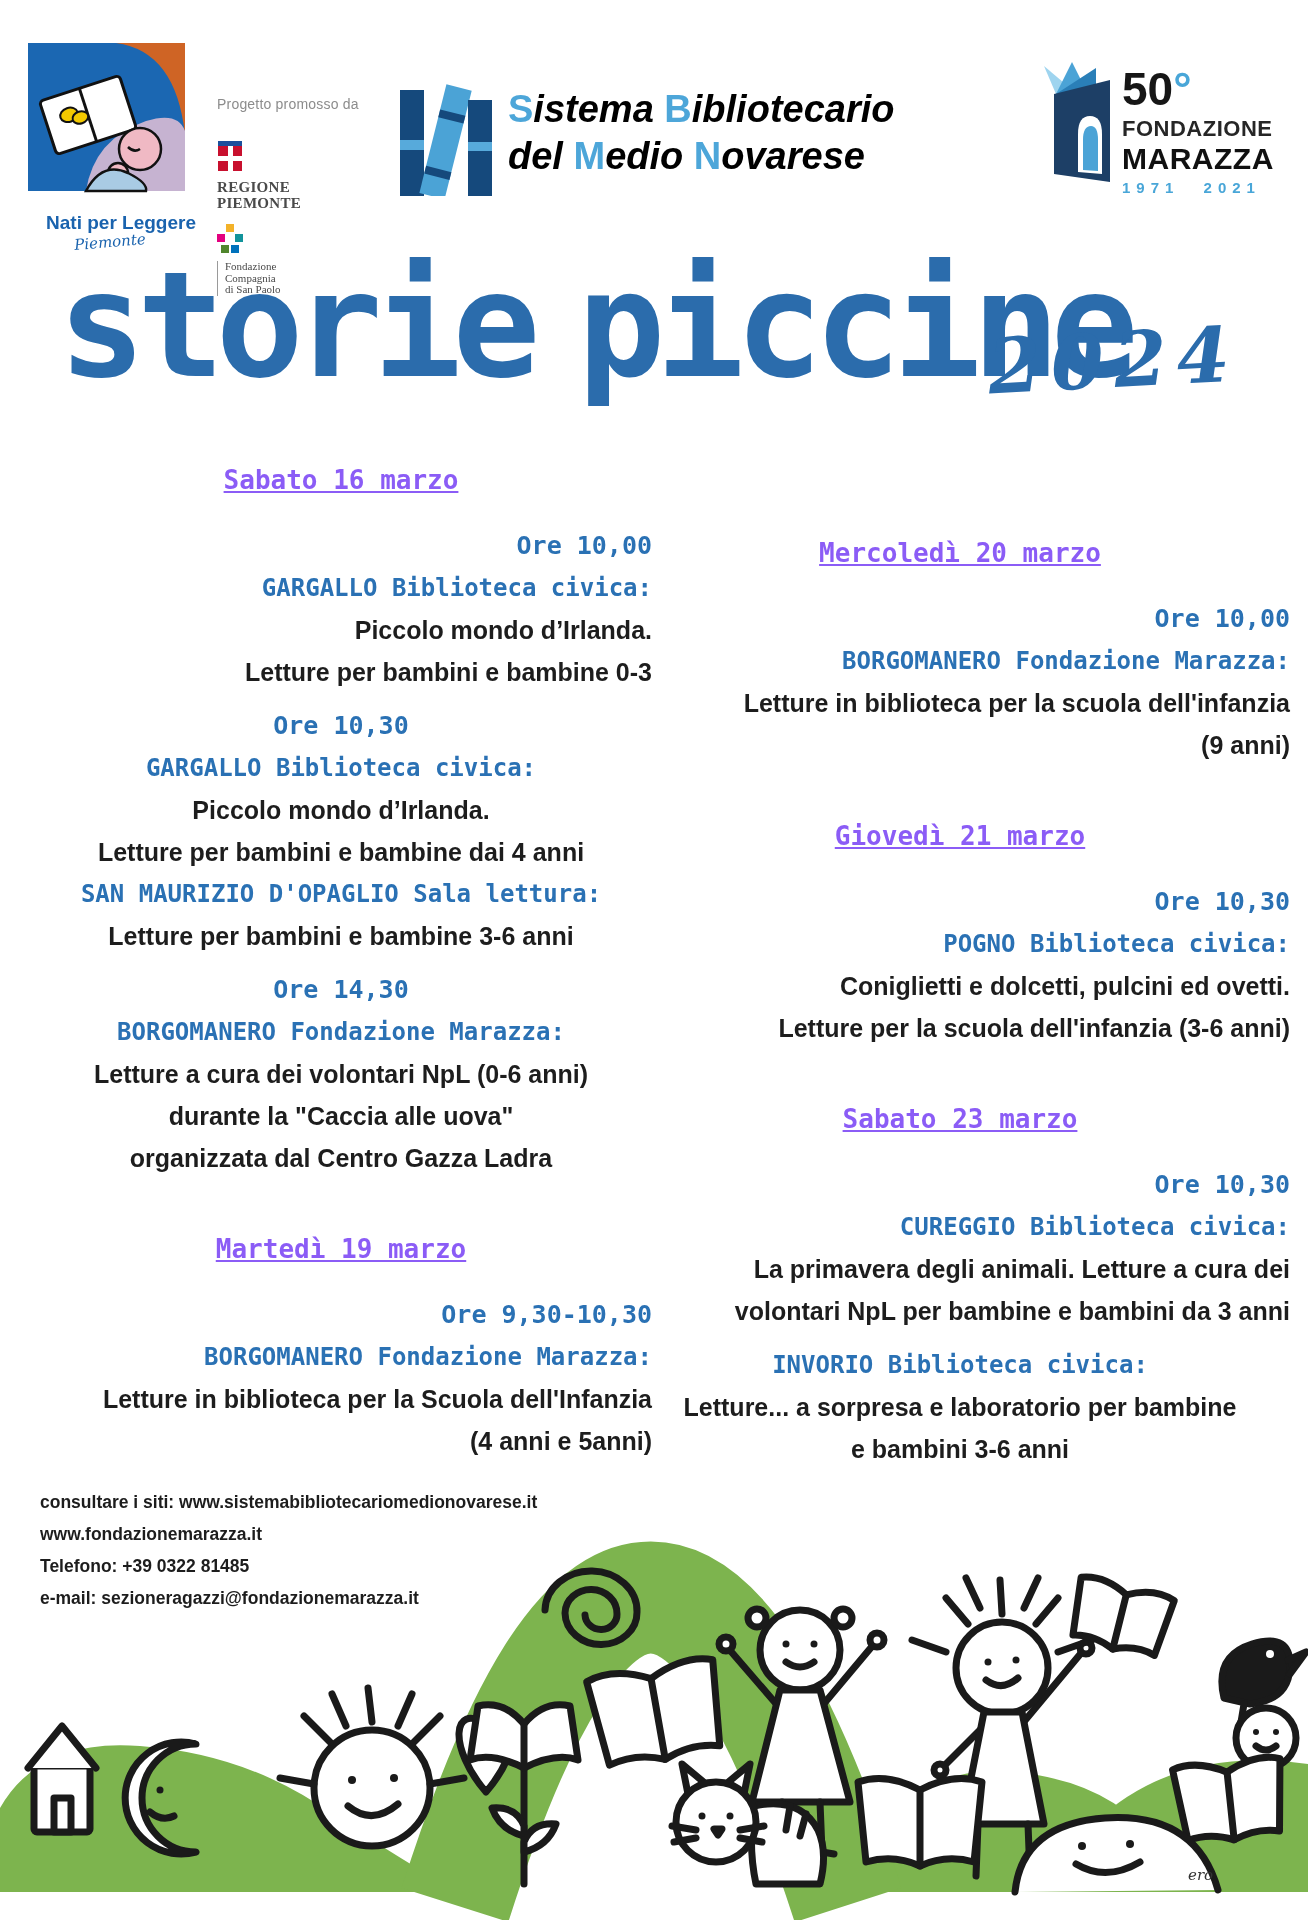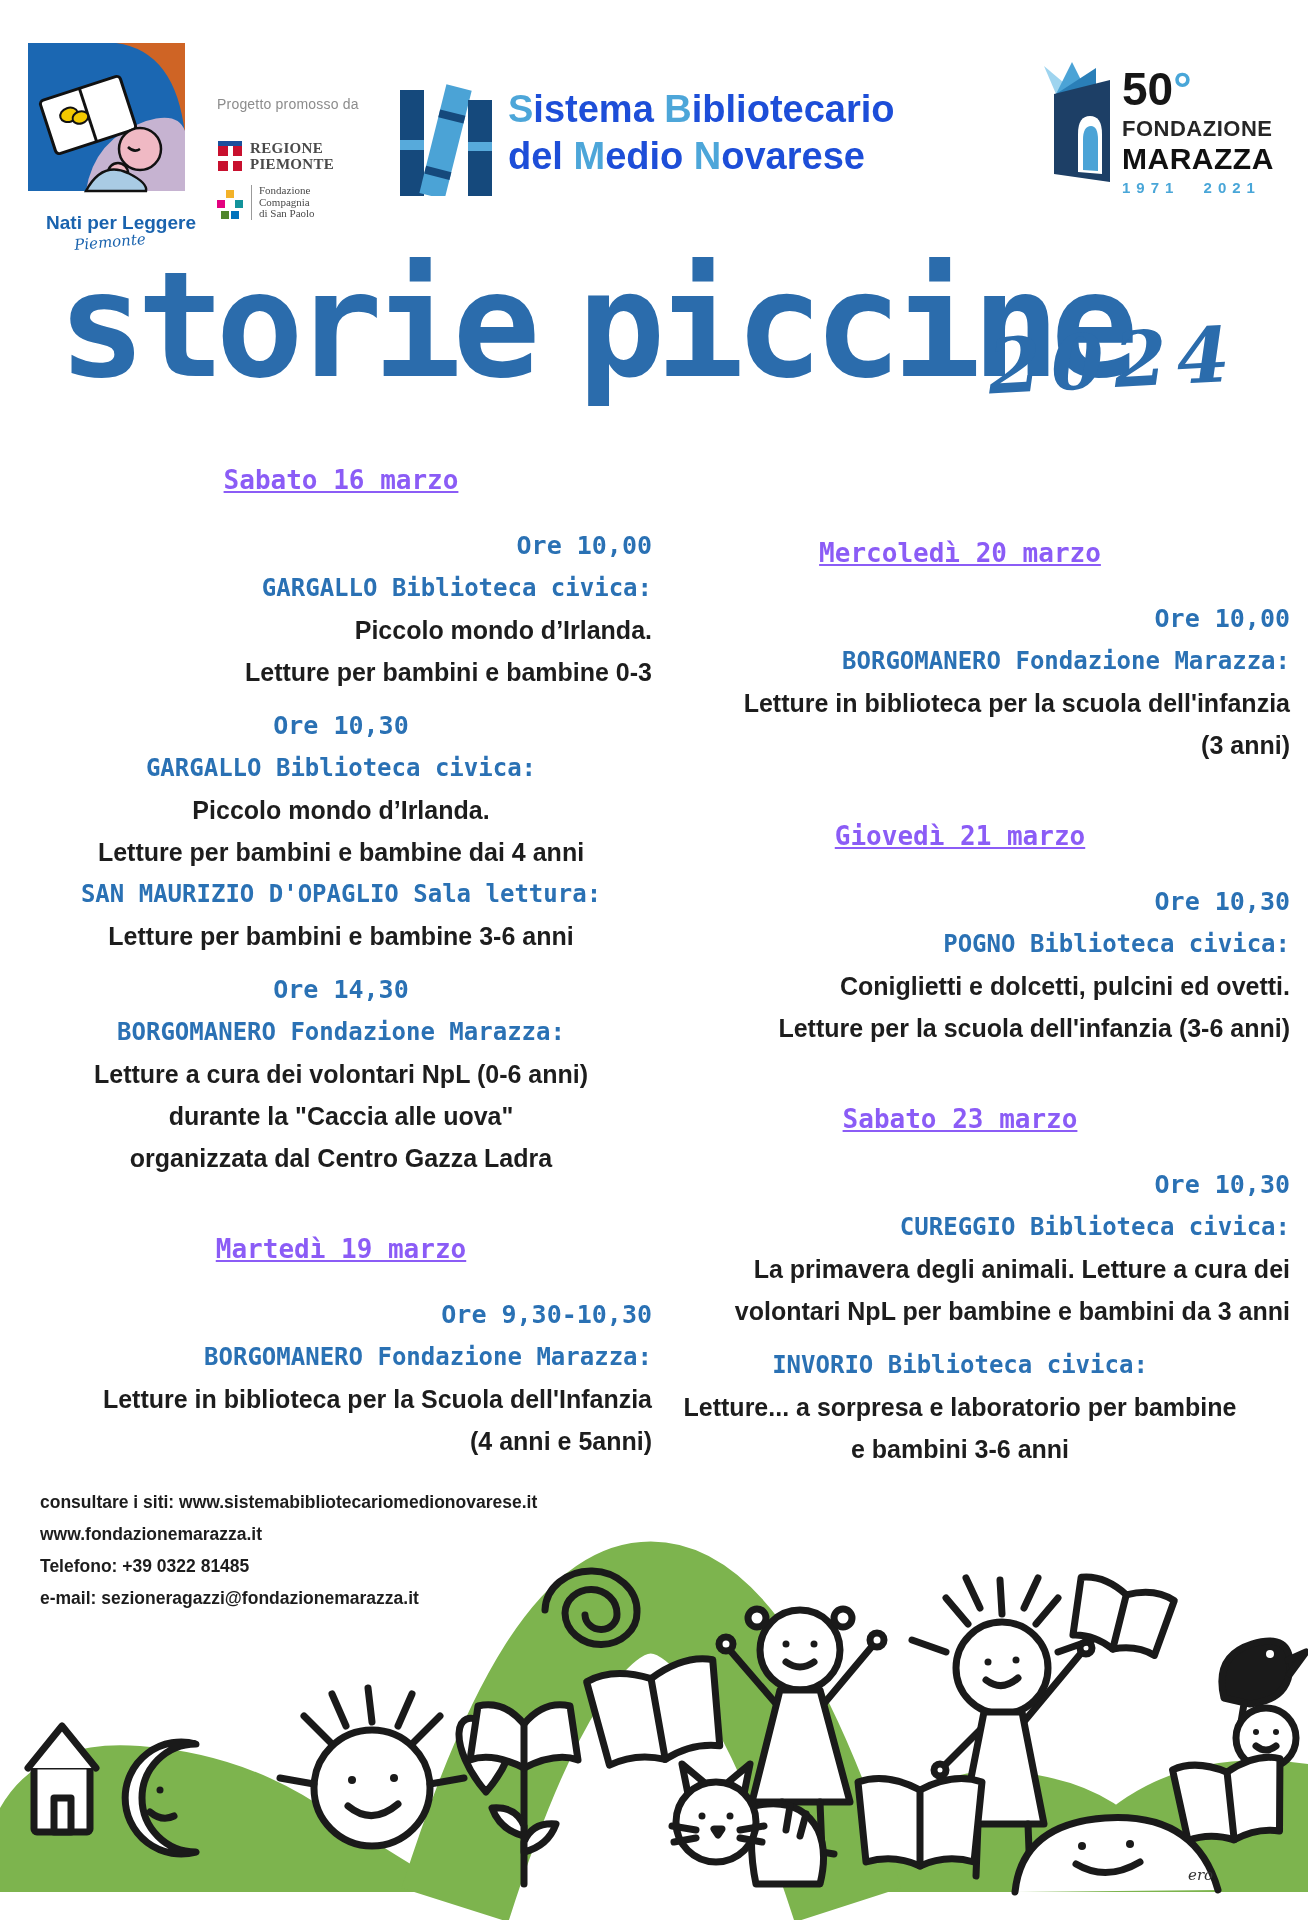--- a/index.html
+++ b/index.html
@@ -8,30 +8,30 @@
 
   
   #npl-logo{position:absolute;left:28px;top:43px;}
   .npl-label{position:absolute;left:16px;top:212px;width:180px;text-align:right;
              font-weight:bold;font-size:19px;color:#1a63ae;}
   .npl-region{position:absolute;left:40px;top:233px;width:140px;text-align:center;
               font-family:"DejaVu Serif",serif;font-style:italic;font-size:15px;
               color:#1a63ae;transform:rotate(-5deg);}
   .promo{position:absolute;left:217px;top:96px;width:130px;}
   .promo-label{font-size:14px;color:#8c8c8c;letter-spacing:.2px;margin-bottom:28px;white-space:nowrap;}
-  .promo-row{display:flex;align-items:flex-end;gap:7px;margin-bottom:13px;}
+  .promo-row{display:flex;align-items:flex-start;gap:7px;margin-bottom:13px;flex-direction:column;}
   .regione-text{font-family:"Liberation Serif",serif;font-weight:bold;font-size:15px;
                 line-height:16px;color:#4a4a4a;letter-spacing:.3px;}
   .csp-text{font-family:"Liberation Serif",serif;font-size:11px;line-height:11.5px;color:#4a4a4a;
             border-left:1px solid #9a9a9a;padding-left:7px;}
   #sbn-books{position:absolute;left:398px;top:84px;}
   .sbn-text{position:absolute;left:508px;top:86px;font-size:38px;line-height:47px;
             font-weight:600;white-space:nowrap;}
   .sbn-text .lt{color:#4da6d9;}
-  .sbn-text .dk{color:#1d4ed8;}
+  .sbn-text .dk{color:#000000;font-style:italic;}
   #marazza-book{position:absolute;left:1042px;top:62px;}
   .marazza-text{position:absolute;left:1122px;top:62px;width:180px;}
   .m50{font-size:46px;font-weight:bold;color:#161616;line-height:48px;}
   .mdeg{font-size:46px;font-weight:bold;color:#49a6d8;}
   .mfond{font-size:22px;font-weight:600;color:#262626;letter-spacing:.5px;margin-top:0px;white-space:nowrap;}
   .mname{font-size:30px;font-weight:800;color:#101010;letter-spacing:.5px;white-space:nowrap;}
   .myears{font-size:15px;font-weight:bold;color:#49a6d8;letter-spacing:6px;word-spacing:14px;margin-top:3px;white-space:nowrap;}
 
   
   .title{position:absolute;left:58px;top:240px;font-family:"DejaVu Sans Mono",monospace;
@@ -183,21 +183,21 @@
         <div class="line line-body">Letture in biblioteca per la Scuola dell'Infanzia</div>
         <div class="line line-body">(4 anni e 5anni)</div>
       </div>
     </div>
   <div class="col" id="col-right">
       <div class="day-heading">Mercoledì 20 marzo</div>
       <div class="event-group">
         <div class="line line-time">Ore 10,00</div>
         <div class="line line-venue">BORGOMANERO Fondazione Marazza:</div>
         <div class="line line-body">Letture in biblioteca per la scuola dell'infanzia</div>
-        <div class="line line-body">(3 anni)</div>
+        <div class="line line-body">(9 anni)</div>
       </div>
       <div class="day-heading">Giovedì 21 marzo</div>
       <div class="event-group">
         <div class="line line-time">Ore 10,30</div>
         <div class="line line-venue">POGNO Biblioteca civica:</div>
         <div class="line line-body">Coniglietti e dolcetti, pulcini ed ovetti.</div>
         <div class="line line-body">Letture per la scuola dell'infanzia (3-6 anni)</div>
       </div>
       <div class="day-heading">Sabato 23 marzo</div>
       <div class="event-group">

